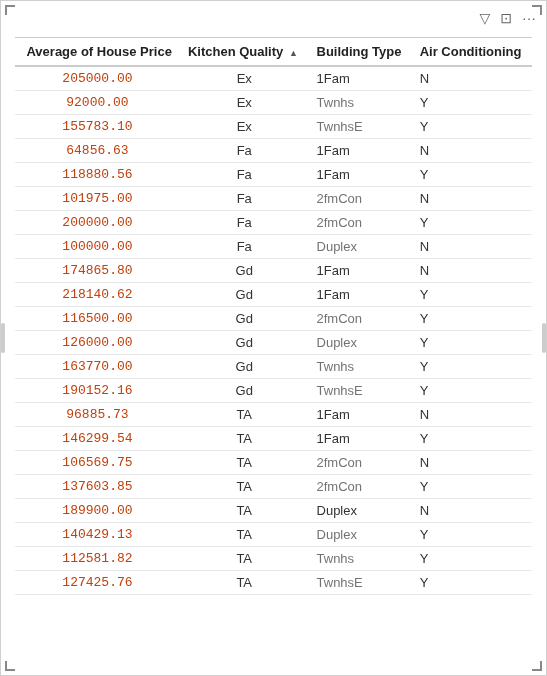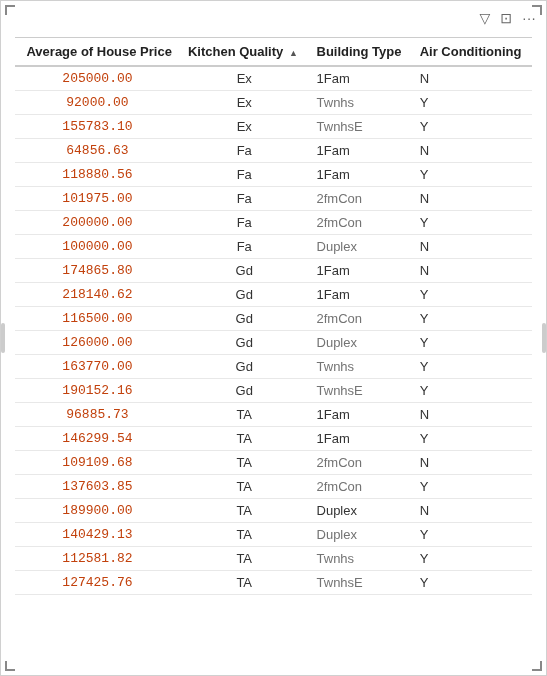--- a/index.html
+++ b/index.html
@@ -242,21 +242,21 @@
             <td>1Fam</td>
             <td>N</td>
           </tr>
           <tr>
             <td>146299.54</td>
             <td>TA</td>
             <td>1Fam</td>
             <td>Y</td>
           </tr>
           <tr>
-            <td>109109.68</td>
+            <td>106569.75</td>
             <td>TA</td>
             <td class="link-text">2fmCon</td>
             <td>N</td>
           </tr>
           <tr>
             <td>137603.85</td>
             <td>TA</td>
             <td class="link-text">2fmCon</td>
             <td>Y</td>
           </tr>

